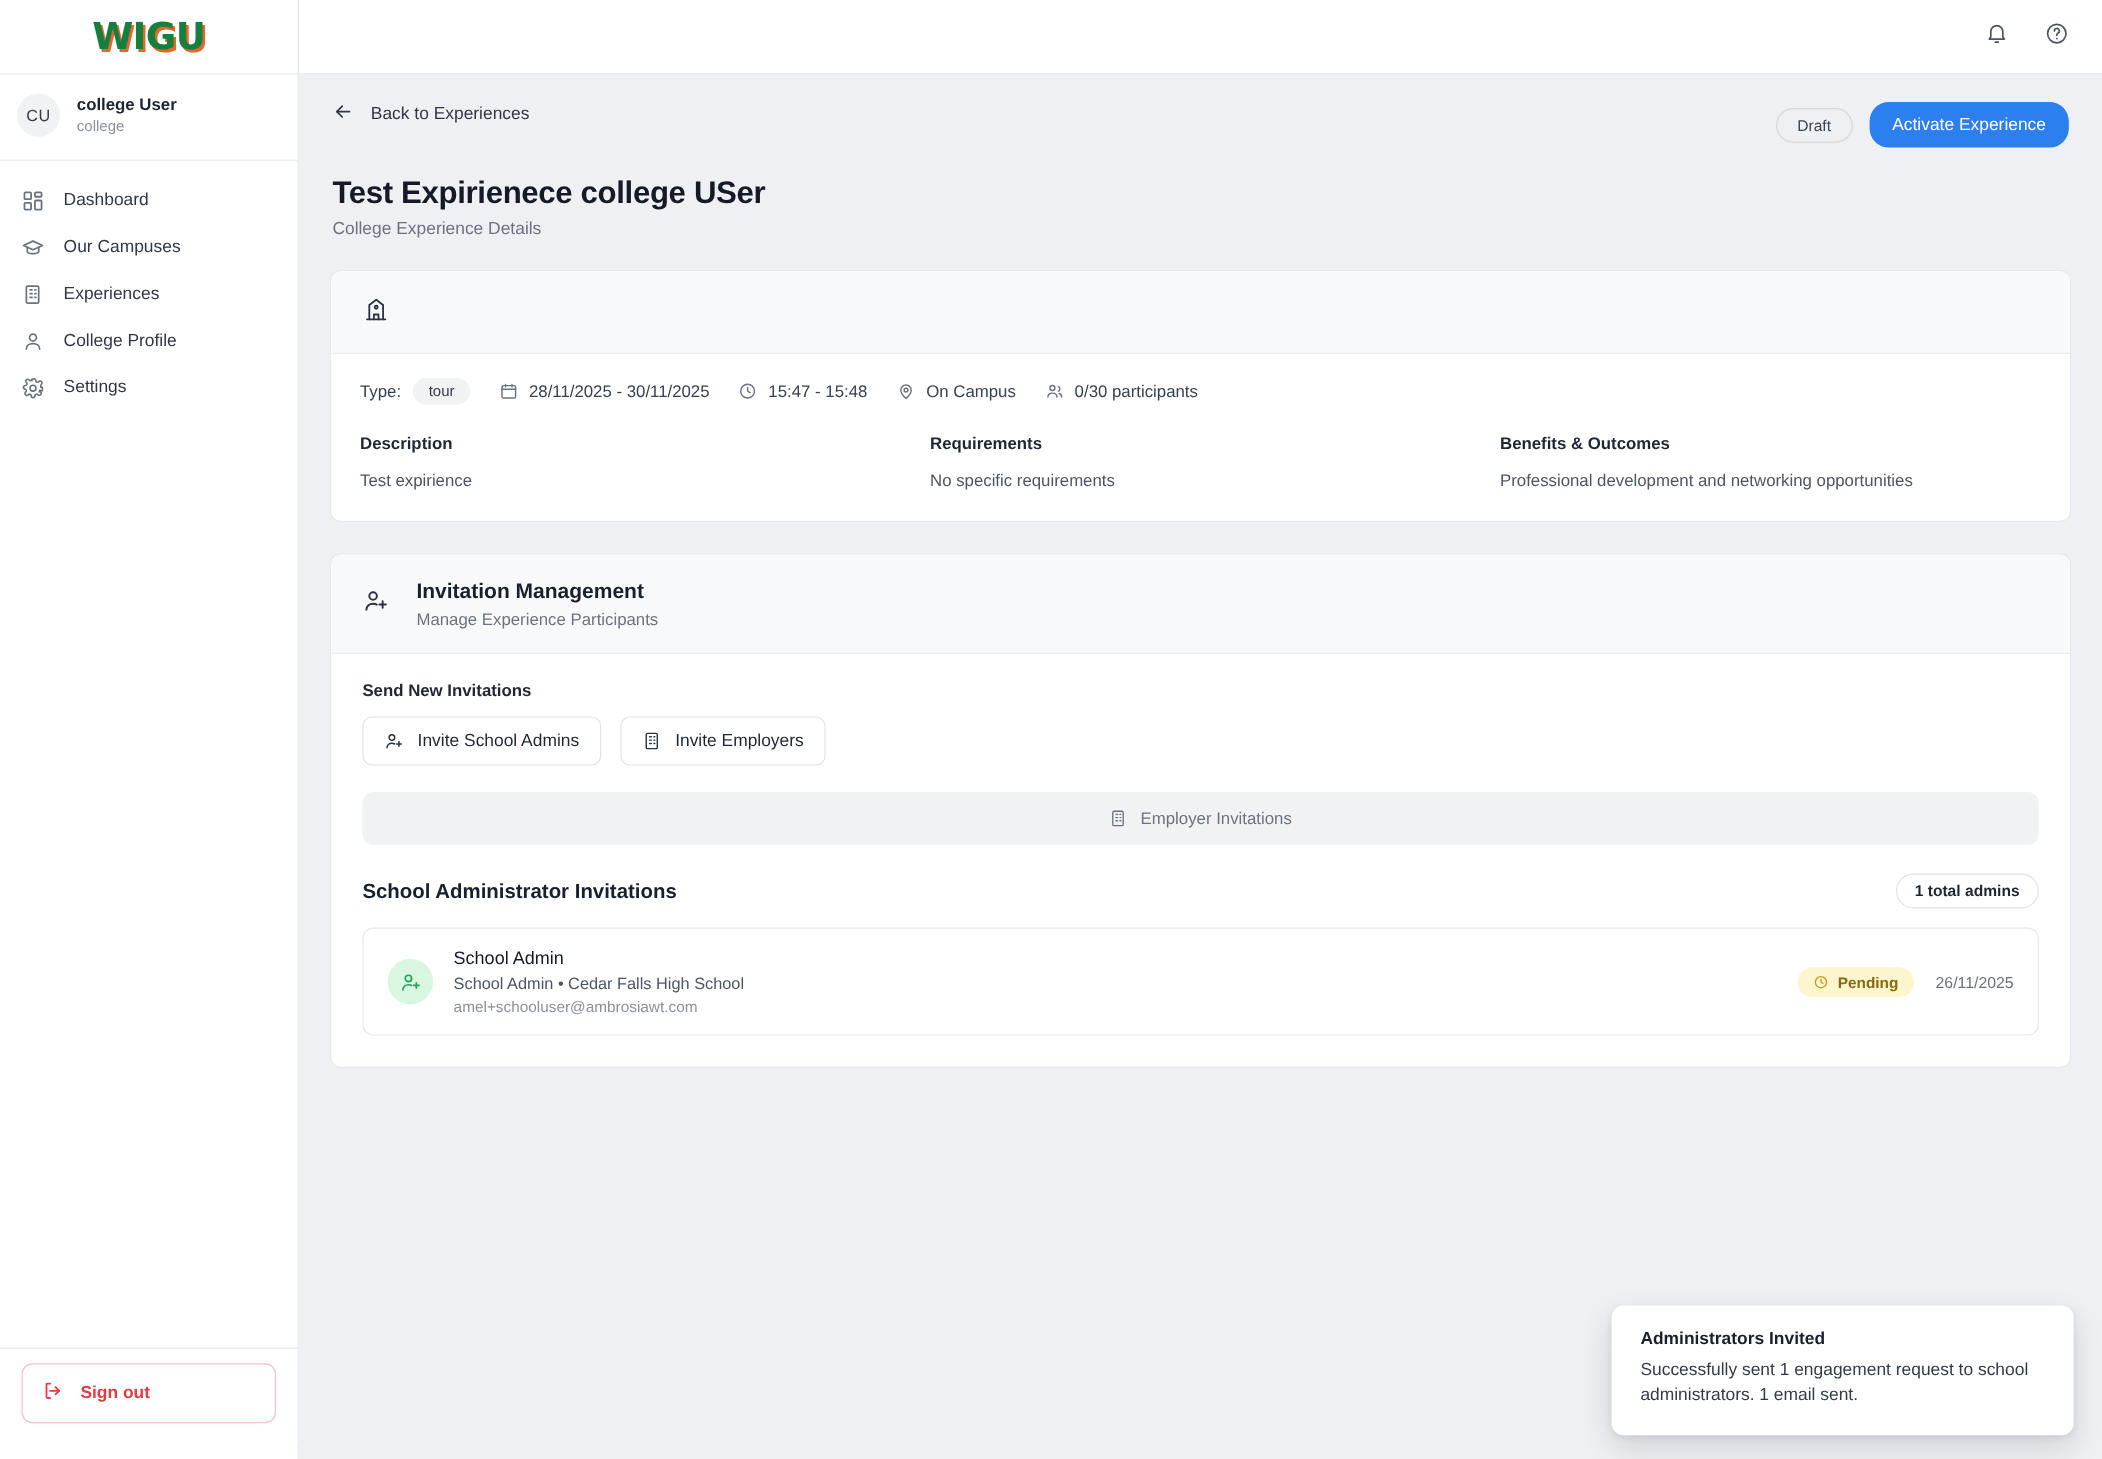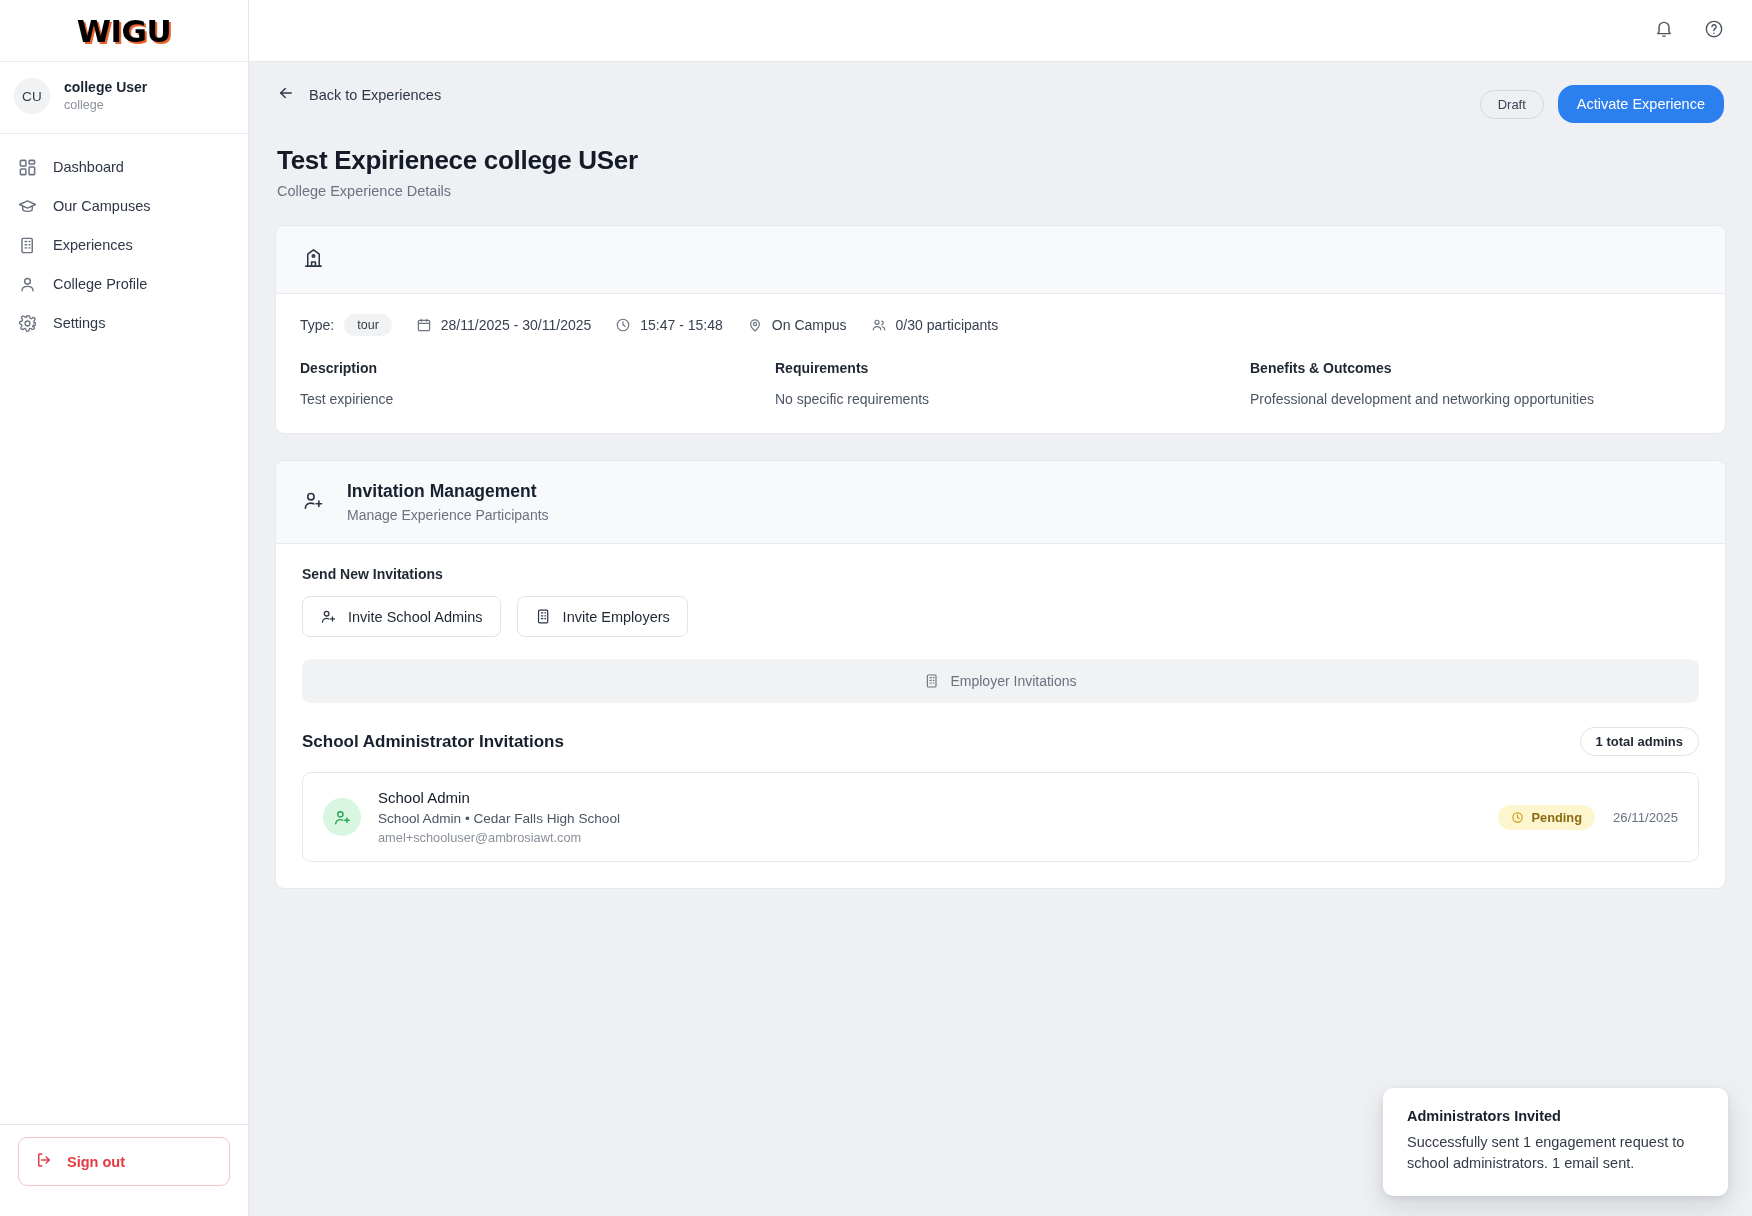--- a/index.html
+++ b/index.html
@@ -21,21 +21,21 @@
     position: relative;
     flex: 0 0 249px;
   }
   .logo-wrap {
     height: 62px; display: flex; align-items: center; justify-content: center;
     border-bottom: 1px solid #e8eaed;
   }
   .logo {
     font-family: "DejaVu Sans", sans-serif;
     font-size: 31px; font-weight: 800; letter-spacing: -0.5px;
-    color: #000000;
+    color: #15803d;
     text-shadow: 2px 2px 0 #e8642a;
   }
   .user-block {
     display: flex; align-items: center; gap: 14px;
     padding: 16px 22px 18px 14px;
     border-bottom: 1px solid #e8eaed;
   }
   .avatar {
     width: 36px; height: 36px; border-radius: 50%;
     background: #f1f2f4; color: #343a46;
@@ -196,21 +196,21 @@
     display: inline-flex; align-items: center; gap: 7px;
     background: #fdf5cd; color: #8a6a10; border-radius: 999px;
     padding: 5px 13px; font-size: 12.8px; font-weight: 700;
   }
   .pending-pill svg { color: #c79a12; display:block; }
   .inv-date { font-size: 13.2px; color: #6b7280; }
 
   
   .toast {
     position: absolute; right: 24px; bottom: 20px;
-    width: 345px;
+    width: 385px;
     background: #fff; border-radius: 10px;
     box-shadow: 0 10px 26px rgba(16,24,40,.13), 0 2px 6px rgba(16,24,40,.07);
     padding: 20px 22px 22px 24px;
   }
   .toast-title { font-size: 14.5px; font-weight: 700; color: #18202e; }
   .toast-body { font-size: 14.5px; color: #333b49; margin-top: 8px; line-height: 1.45; }
 </style>
 </head>
 <body>
 

